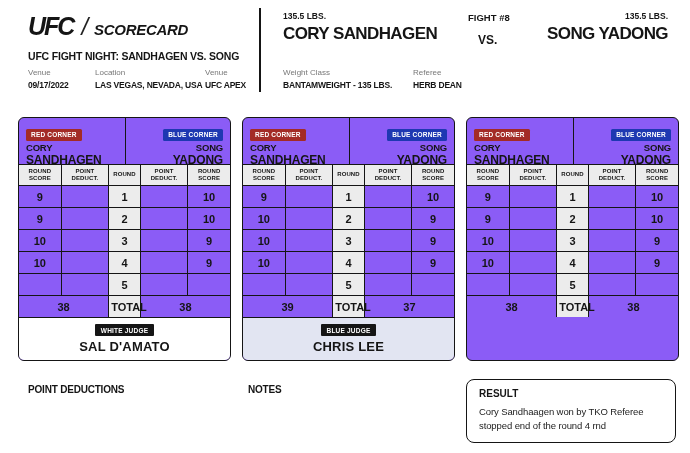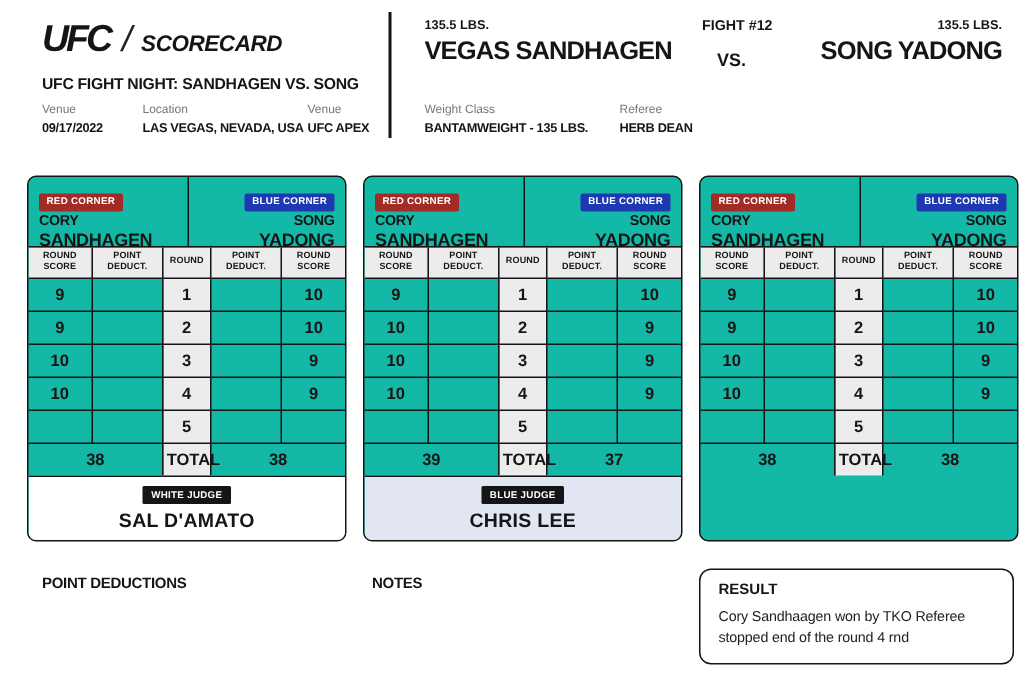--- a/index.html
+++ b/index.html
@@ -20,21 +20,21 @@
   .hdr-divider { left:259px; top:8px; width:2px; height:84px; background:#151515; }
 
   .fw { font-size:8.5px; font-weight:bold; }
   .fighter-name { font-size:17px; font-weight:900; letter-spacing:-0.6px; }
   .fight-no { font-size:9.5px; font-weight:bold; }
   .vs { font-size:12px; font-weight:900; }
 
   
   .cards { left:18px; top:117px; display:flex; gap:11px; }
   .card {
-    width:213px; height:244px; background:#14b8a6; border:1.6px solid #151515;
+    width:213px; height:244px; background:#8b5cf6; border:1.6px solid #151515;
     border-radius:6px; overflow:hidden; display:flex; flex-direction:column; box-sizing:border-box;
   }
   .card-header { position:relative; height:46px; border-bottom:1.6px solid #151515; flex:none; }
   .ch-half { position:absolute; top:0; bottom:0; width:50%; padding:5px 7px 0 7px; box-sizing:border-box; }
   .ch-left { left:0; text-align:left; }
   .ch-right { right:0; text-align:right; }
   .ch-div { position:absolute; left:50%; top:0; bottom:0; width:1.6px; background:#151515; }
   .badge {
     display:inline-block; color:#fff; font-size:6.5px; font-weight:bold;
     padding:2.5px 5px; border-radius:1.5px; letter-spacing:0.2px;
@@ -94,23 +94,23 @@
     <div class="meta-value">LAS VEGAS, NEVADA, USA</div>
   </div>
   <div class="abs" style="left:205px; top:68px;">
     <div class="meta-label">Venue</div>
     <div class="meta-value">UFC APEX</div>
   </div>
 
   <div class="abs hdr-divider"></div>
 
   <div class="abs fw" style="left:283px; top:11px;">135.5 LBS.</div>
-  <div class="abs fighter-name" style="left:283px; top:24px;">VEGAS SANDHAGEN</div>
-
-  <div class="abs fight-no" style="left:468px; top:12px;">FIGHT #12</div>
+  <div class="abs fighter-name" style="left:283px; top:24px;">CORY SANDHAGEN</div>
+
+  <div class="abs fight-no" style="left:468px; top:12px;">FIGHT #8</div>
   <div class="abs vs" style="left:478px; top:33px;">VS.</div>
 
   <div class="abs fw" style="right:22px; top:11px; text-align:right;">135.5 LBS.</div>
   <div class="abs fighter-name" style="right:22px; top:24px; text-align:right;">SONG YADONG</div>
 
   <div class="abs" style="left:283px; top:68px;">
     <div class="meta-label">Weight Class</div>
     <div class="meta-value">BANTAMWEIGHT - 135 LBS.</div>
   </div>
   <div class="abs" style="left:413px; top:68px;">

